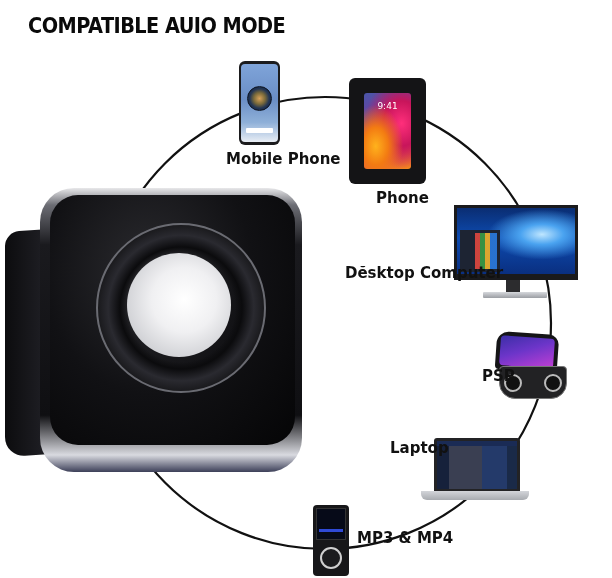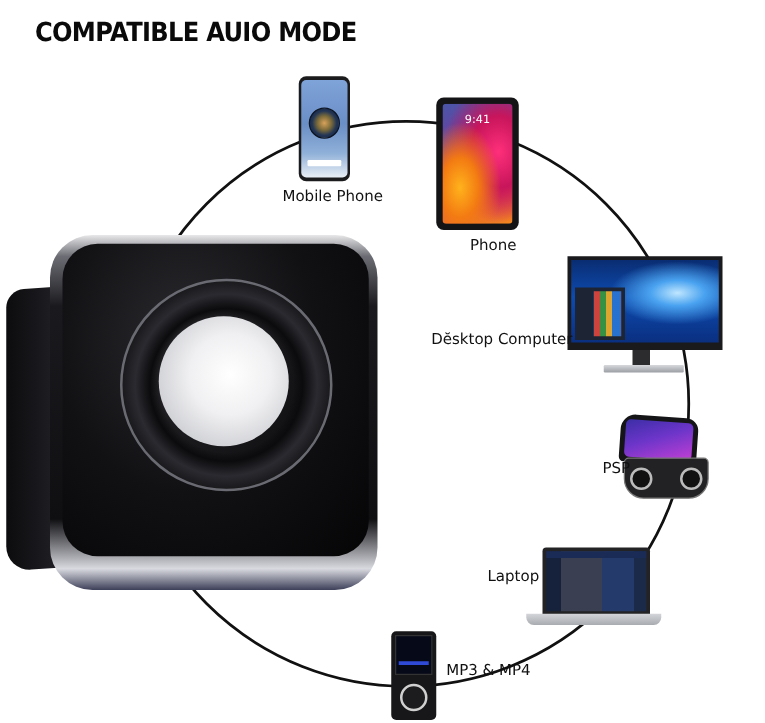--- a/index.html
+++ b/index.html
@@ -10,21 +10,21 @@
     position: absolute; left: 28px; top: 14px;
     font-family: "DejaVu Sans", sans-serif;
     font-weight: bold; font-size: 21px; letter-spacing: -0.6px;
     color: #0a0a0a; transform: scaleX(0.92); transform-origin: left center;
   }
 
   svg.ring { position: absolute; left: 0; top: 0; }
 
   .label {
     position: absolute; font-family: "DejaVu Sans", sans-serif;
-    font-weight: normal; font-size: 12px; color: #111; white-space: nowrap;
+    font-weight: bold; font-size: 15px; color: #111; white-space: nowrap;
     background: transparent;
   }
 
   .device { position: absolute; }
 
   
   .phone {
     left: 239px; top: 61px; width: 41px; height: 84px;
     background: #1b1b1d; border-radius: 6px; padding: 3px 2px;
   }
@@ -38,22 +38,22 @@
     background: radial-gradient(circle, #d8a25a 0%, #7a6a3a 35%, #223555 60%, #101c30 100%);
     border: 1px solid #0d1422;
   }
   .phone .btn {
     position: absolute; left: 5px; bottom: 9px; width: 27px; height: 5px;
     background: #ffffff; border-radius: 1px;
   }
 
   
   .ipad {
-    left: 349px; top: 78px; width: 66px; height: 106px;
-    background: #141416; border-radius: 6px; padding: 5px;
+    left: 349px; top: 78px; width: 77px; height: 106px;
+    background: #141416; border-radius: 6px; padding: 15px;
   }
   .ipad .screen {
     width: 100%; height: 100%; border-radius: 3px;
     background:
       radial-gradient(ellipse at 25% 70%, #ffb21c 0%, #f37b12 25%, transparent 55%),
       radial-gradient(ellipse at 80% 40%, #ff2f7b 0%, #c8155b 35%, transparent 70%),
       linear-gradient(160deg, #4a56a8 0%, #6b3fa0 30%, #d2266a 60%, #f48a1b 100%);
     position: relative;
   }
   .ipad .time {
@@ -211,21 +211,21 @@
 <div class="device psp-bottom">
   <div class="psp-pad" style="left:4px;"></div>
   <div class="psp-pad" style="right:4px;"></div>
 </div>
 <div class="label" style="left:482px; top:367px;">PSP</div>
 
 <div class="device laptop-screen">
   <div class="screen"></div>
 </div>
 <div class="device laptop-base"></div>
-<div class="label" style="left:390px; top:454px;">Laptop</div>
+<div class="label" style="left:390px; top:439px;">Laptop</div>
 
 <div class="device mp3">
   <div class="screen">
     <div class="bar"></div>
   </div>
   <div class="wheel"></div>
 </div>
 <div class="label" style="left:357px; top:529px;">MP3 &amp; MP4</div>
 
 </body></html>

